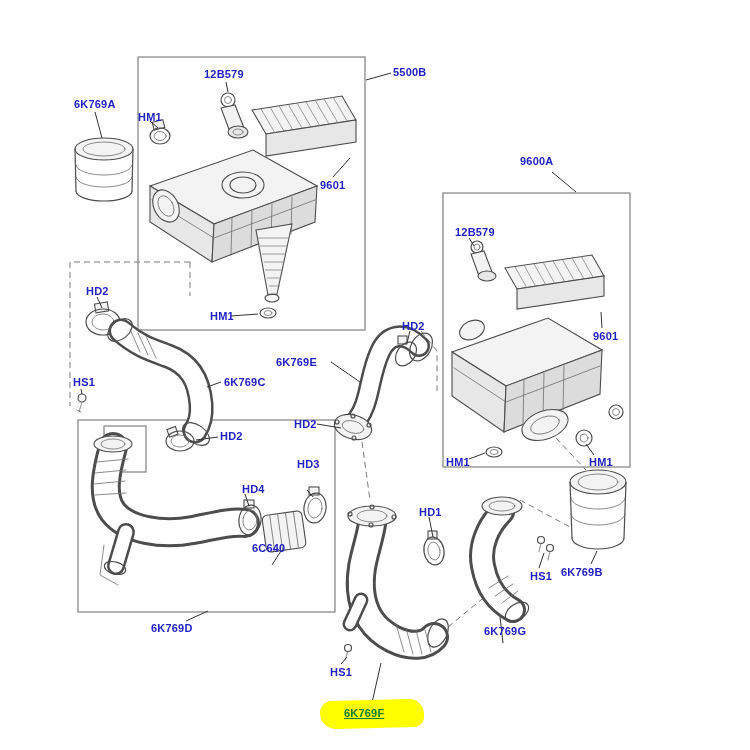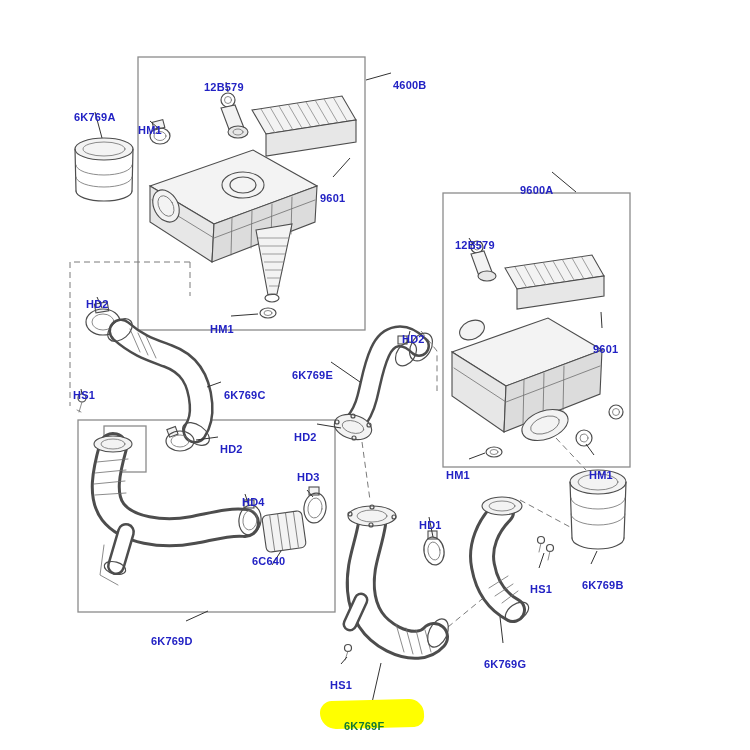--- a/index.html
+++ b/index.html
@@ -14,24 +14,24 @@
   .stage > svg { position:absolute; left:0; top:0; }
 
   .lbl {
     position:absolute;
     font-size:11px;
     font-weight:bold;
     color:var(--label-color, #2222c4);
     white-space:nowrap;
     z-index:3;
     letter-spacing:.2px;
-    margin-top:13px;
   }
   .lbl.hl {
     color:var(--highlight-text-color, #117a33);
+    text-decoration:underline;
   }
   .hl-marker {
     position:absolute;
     background:var(--highlight-color, #ffff00);
     border-radius:12px 15px 10px 16px;
     transform:rotate(-1.5deg);
     z-index:2;
   }
 
   
@@ -365,39 +365,39 @@
       <line class="leader" x1="371" y1="707" x2="381" y2="663"></line>
       <line class="leader" x1="503" y1="643" x2="500" y2="617"></line>
     </g>
   </svg>
 
   <div class="hl-marker" style="left:320px;top:700px;width:104px;height:28px"></div>
 
   <div class="lbl" style="left:74px;top:98px">6K769A</div>
   <div class="lbl" style="left:138px;top:111px">HM1</div>
   <div class="lbl" style="left:204px;top:68px">12B579</div>
-  <div class="lbl" style="left:393px;top:66px">4600B</div>
+  <div class="lbl" style="left:393px;top:66px">5500B</div>
   <div class="lbl" style="left:320px;top:179px">9601</div>
   <div class="lbl" style="left:210px;top:310px">HM1</div>
   <div class="lbl" style="left:86px;top:285px">HD2</div>
   <div class="lbl" style="left:73px;top:376px">HS1</div>
   <div class="lbl" style="left:224px;top:376px">6K769C</div>
   <div class="lbl" style="left:220px;top:430px">HD2</div>
-  <div class="lbl" style="left:292px;top:356px">6K769E</div>
+  <div class="lbl" style="left:276px;top:356px">6K769E</div>
   <div class="lbl" style="left:402px;top:320px">HD2</div>
   <div class="lbl" style="left:294px;top:418px">HD2</div>
-  <div class="lbl" style="left:520px;top:171px">9600A</div>
+  <div class="lbl" style="left:520px;top:155px">9600A</div>
   <div class="lbl" style="left:455px;top:226px">12B579</div>
   <div class="lbl" style="left:593px;top:330px">9601</div>
   <div class="lbl" style="left:446px;top:456px">HM1</div>
   <div class="lbl" style="left:589px;top:456px">HM1</div>
-  <div class="lbl" style="left:582px;top:566px">6K769B</div>
+  <div class="lbl" style="left:561px;top:566px">6K769B</div>
   <div class="lbl" style="left:242px;top:483px">HD4</div>
   <div class="lbl" style="left:297px;top:458px">HD3</div>
   <div class="lbl" style="left:252px;top:542px">6C640</div>
   <div class="lbl" style="left:151px;top:622px">6K769D</div>
   <div class="lbl" style="left:419px;top:506px">HD1</div>
   <div class="lbl" style="left:530px;top:570px">HS1</div>
   <div class="lbl" style="left:330px;top:666px">HS1</div>
   <div class="lbl hl" style="left:344px;top:707px">6K769F</div>
-  <div class="lbl" style="left:484px;top:645px">6K769G</div>
+  <div class="lbl" style="left:484px;top:625px">6K769G</div>
 
 </div>
 
 </body></html>

